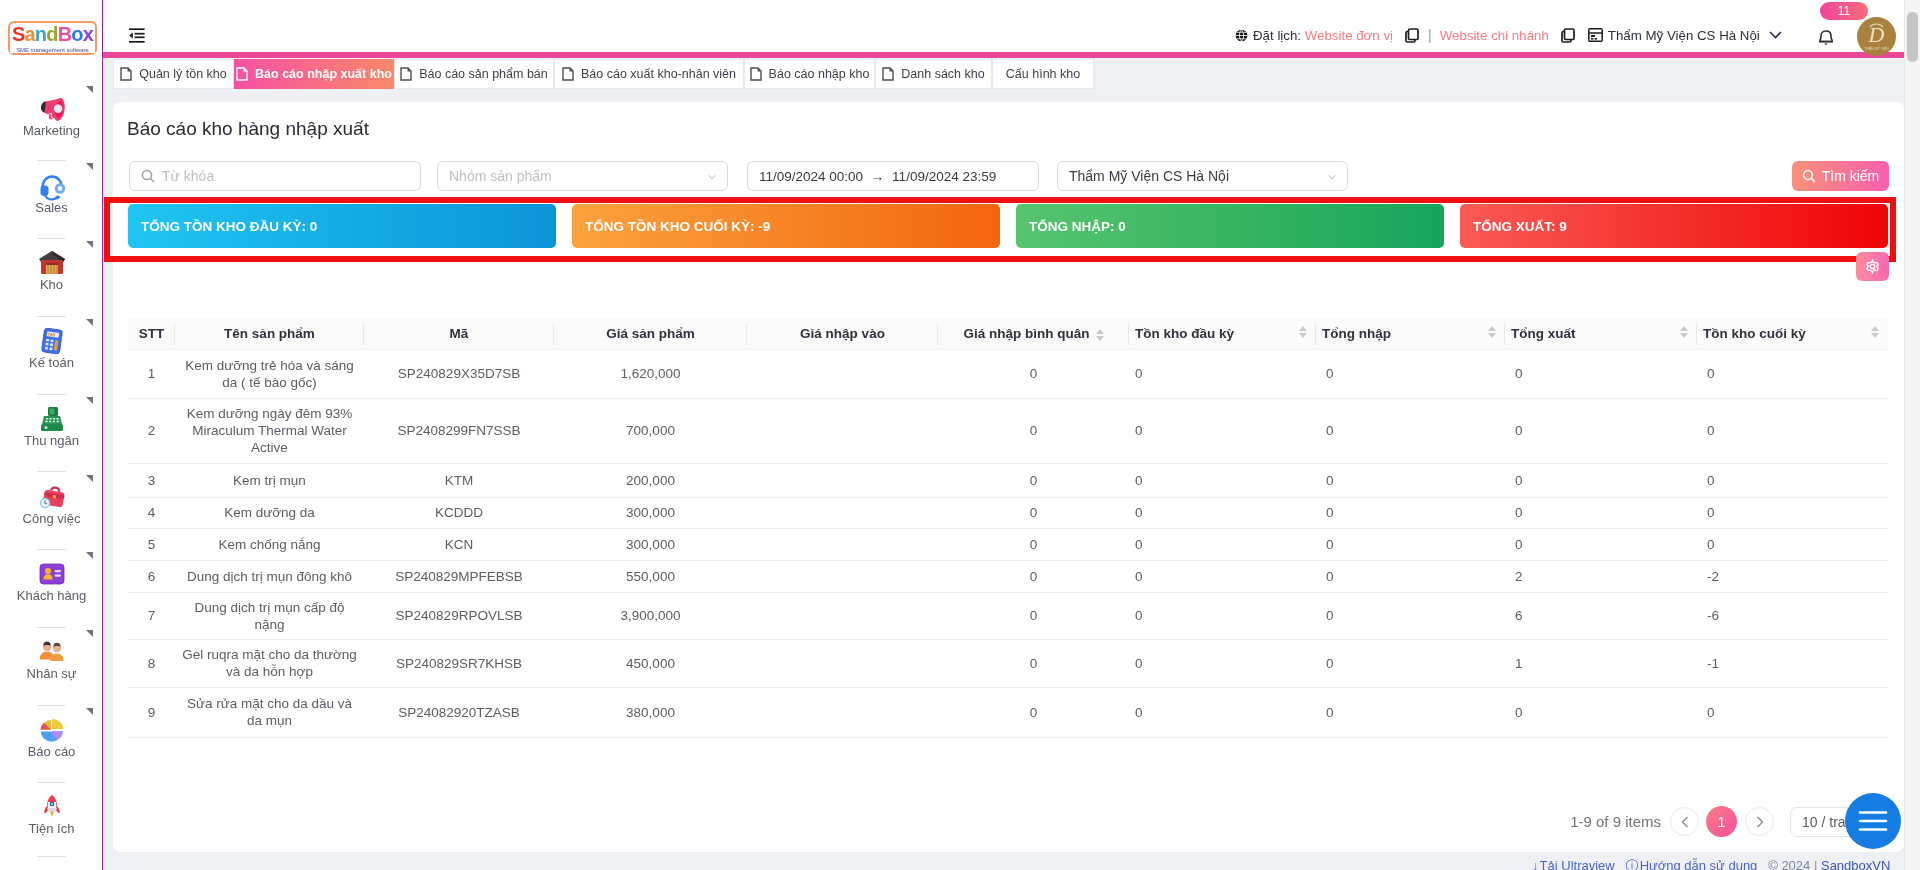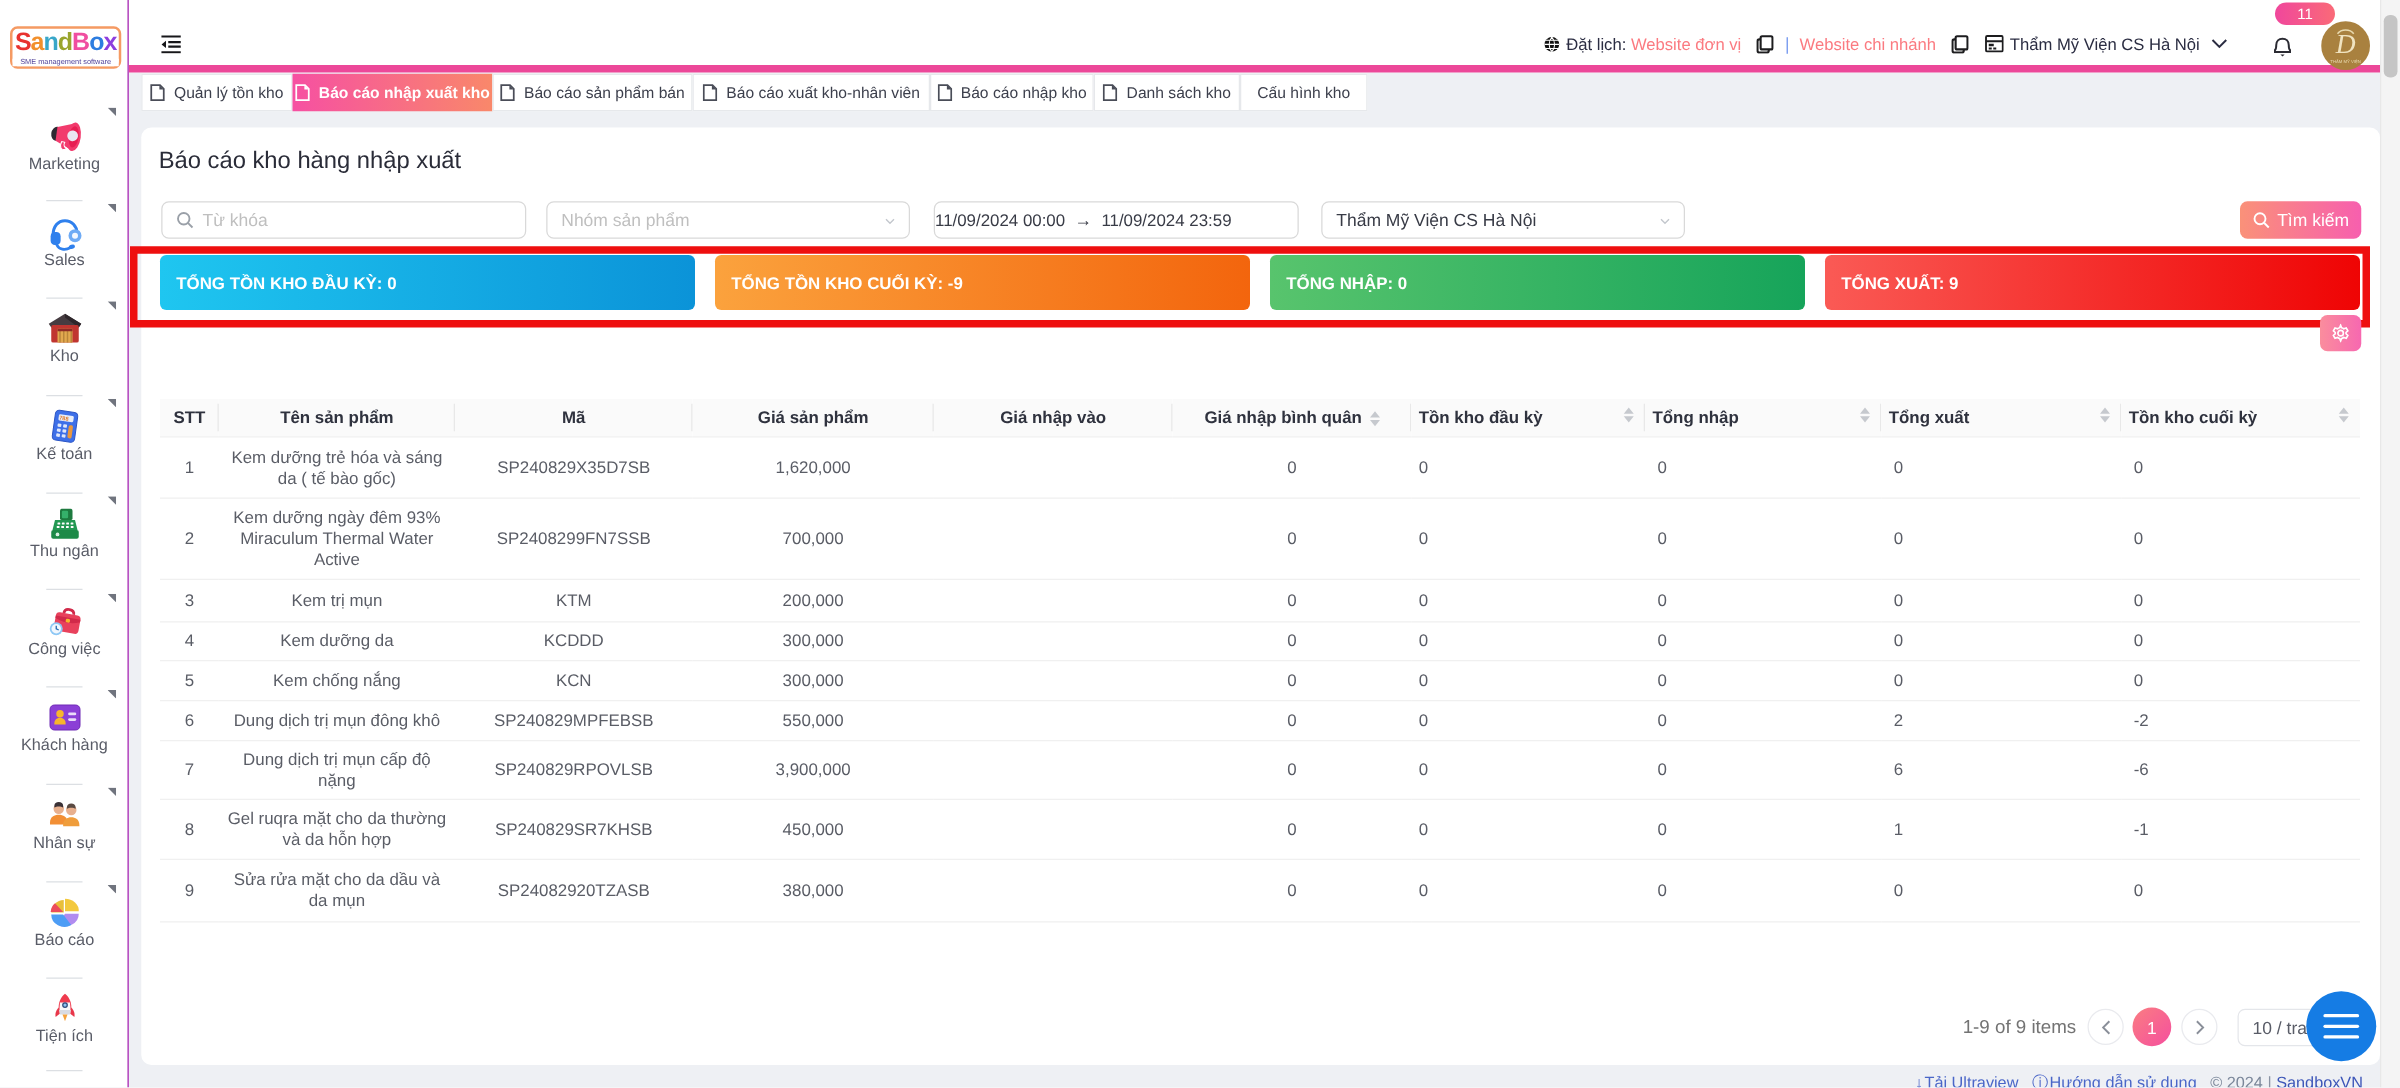--- a/index.html
+++ b/index.html
@@ -300,21 +300,21 @@
       <circle cx="6" cy="6" r="4.6" fill="none" stroke="#9aa0a8" stroke-width="1.5"></circle>
       <path d="M9.5 9.5 L13 13" stroke="#9aa0a8" stroke-width="1.5"></path>
     </svg>
   Từ khóa
 </div>
 <div class="fin" style="left:437px; width:291px; padding-left:11px;">Nhóm sản phẩm
   <svg class="chev" viewBox="0 0 10 6">
       <path d="M1 1 L5 5 L9 1" fill="none" stroke="#c3c7cd" stroke-width="1.4"></path>
     </svg>
 </div>
-<div class="fin" style="left:747px; width:292px; color:#383b46; font-size:13.5px;">11/09/2024 00:00&nbsp;&nbsp;<span style="font-size:14px">→</span>&nbsp;&nbsp;11/09/2024 23:59</div>
+<div class="fin" style="left:747px; width:292px; padding-left:11px; color:#383b46; font-size:13.5px;">11/09/2024 00:00&nbsp;&nbsp;<span style="font-size:14px">→</span>&nbsp;&nbsp;11/09/2024 23:59</div>
 <div class="fin" style="left:1057px; width:291px; padding-left:11px; color:#383b46;">Thẩm Mỹ Viện CS Hà Nội
   <svg class="chev" viewBox="0 0 10 6">
       <path d="M1 1 L5 5 L9 1" fill="none" stroke="#c3c7cd" stroke-width="1.4"></path>
     </svg>
 </div>
 <div class="abs" style="left:1792px; top:161px; width:97px; height:30px; border-radius:6px; background:linear-gradient(90deg,#fa9179,#f75fae); color:#fff; font-size:14px; display:flex; align-items:center; justify-content:center;">
   <svg width="14" height="14" viewBox="0 0 14 14" style="margin-right:6px">
       <circle cx="6" cy="6" r="4.4" fill="none" stroke="#fff" stroke-width="1.5"></circle>
       <path d="M9.4 9.4 L13 13" stroke="#fff" stroke-width="1.5"></path>
     </svg>

